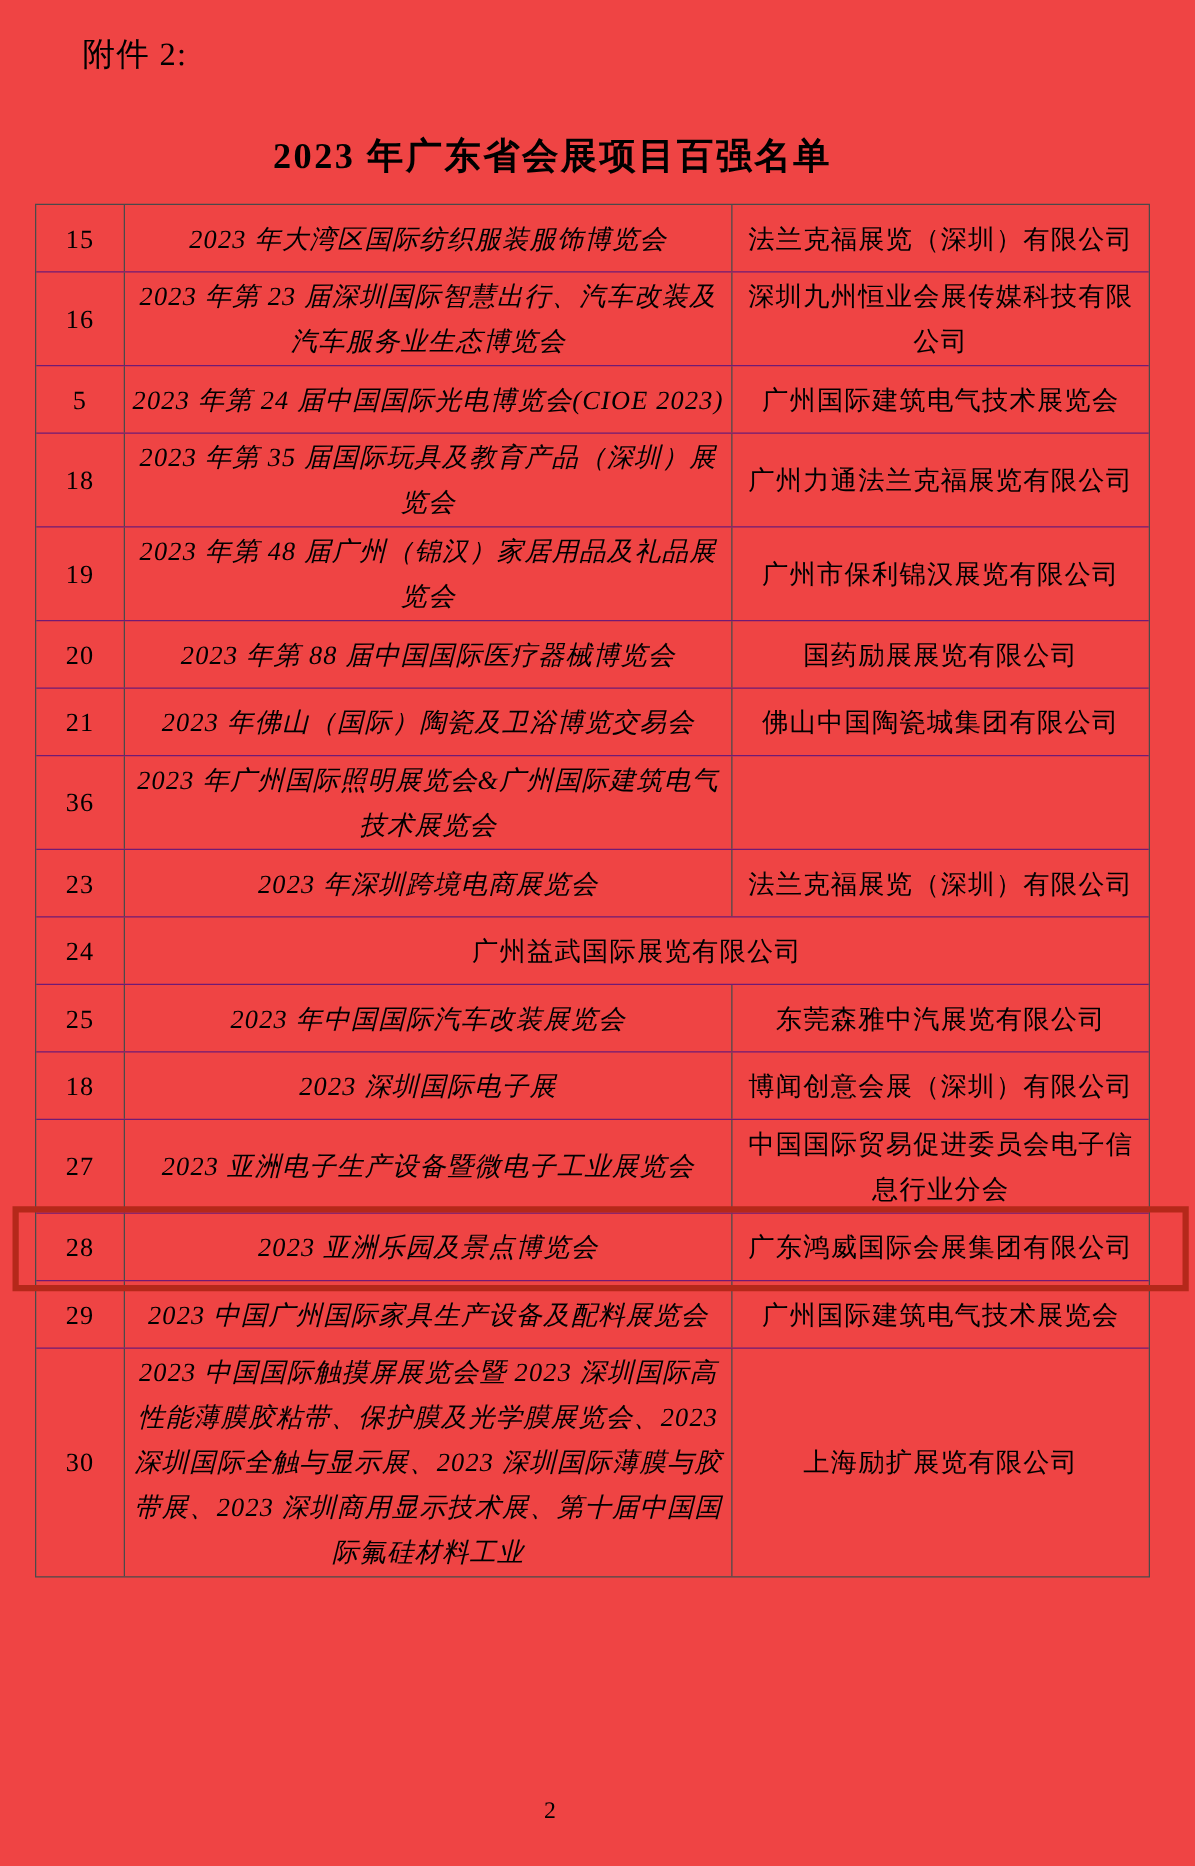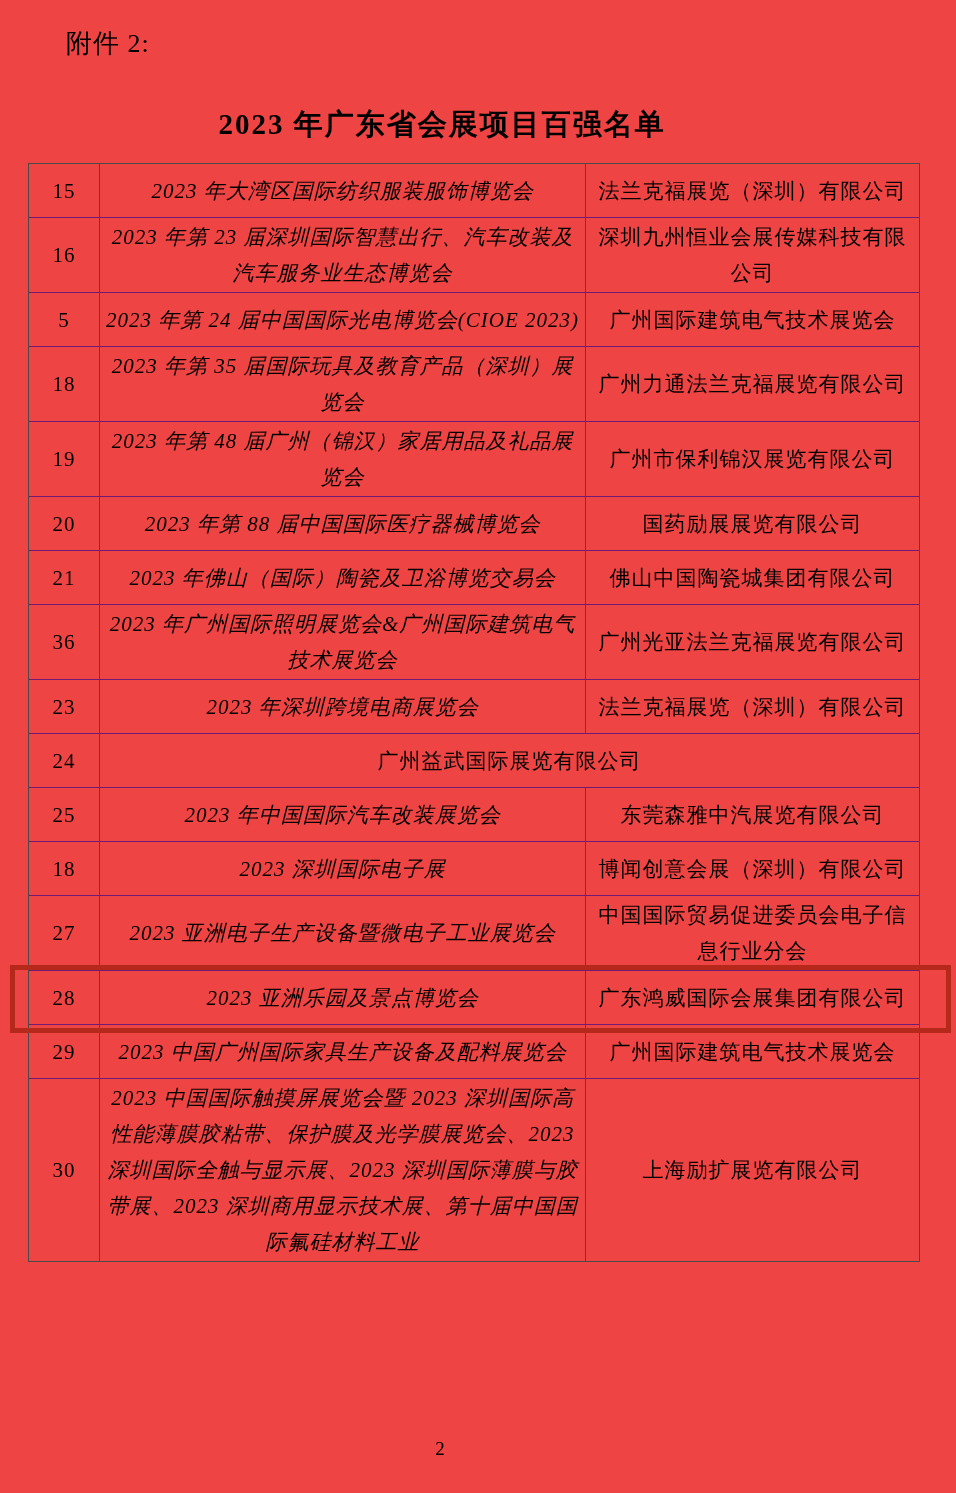--- a/index.html
+++ b/index.html
@@ -128,21 +128,20 @@
     <div class="cell c-organizer">国药励展展览有限公司</div>
   </div>
       <div class="trow">
     <div class="cell c-rank">21</div>
     <div class="cell c-project">2023 年佛山（国际）陶瓷及卫浴博览交易会</div>
     <div class="cell c-organizer">佛山中国陶瓷城集团有限公司</div>
   </div>
       <div class="trow">
     <div class="cell c-rank">36</div>
     <div class="cell c-project">2023 年广州国际照明展览会&amp;广州国际建筑电气技术展览会</div>
-    <div class="cell c-organizer">广州光亚法兰克福展览有限公司</div>
   </div>
       <div class="trow">
     <div class="cell c-rank">23</div>
     <div class="cell c-project">2023 年深圳跨境电商展览会</div>
     <div class="cell c-organizer">法兰克福展览（深圳）有限公司</div>
   </div>
       <div class="trow">
     <div class="cell c-rank">24</div>
     <div class="cell c-organizer">广州益武国际展览有限公司</div>
   </div>

